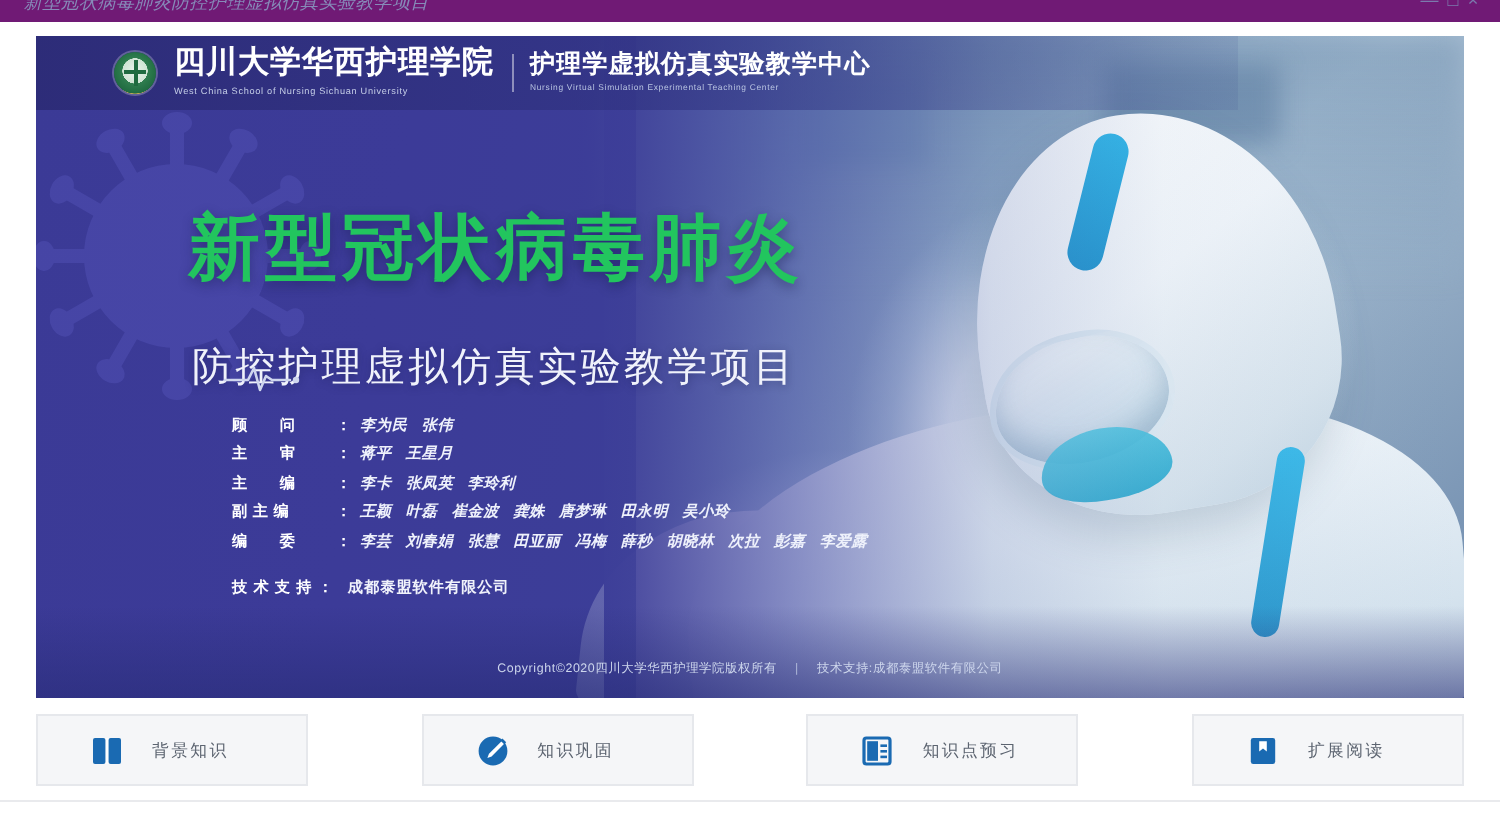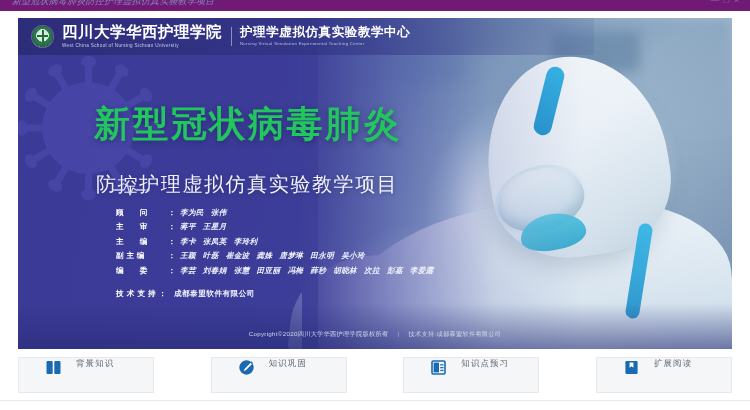--- a/index.html
+++ b/index.html
@@ -120,21 +120,21 @@
   }
   .hero-fade-bottom{
     position:absolute;left:0;bottom:0;width:714px;height:46px;
     background:linear-gradient(180deg,rgba(41,45,120,0),rgba(38,42,116,.55));
   }
 
   
   .hero-header{
     position:absolute;left:0;top:0;width:576px;height:37px;
     background:linear-gradient(90deg,rgba(44,43,118,.92),rgba(48,52,130,.55) 60%,rgba(56,70,140,.12));
-    display:flex;align-items:center;
+    display:flex;align-items:center;padding-left:25px;
   }
   .crest{
     margin-left:14px;width:21px;height:21px;border-radius:50%;
     background:radial-gradient(circle at 50% 45%,#e9f3ec 0%,#cfe4d4 40%,#2f7d4f 41%,#1f6b40 72%,#e4c44a 73%,#d8b63e 100%);
     position:relative;flex:0 0 auto;
     box-shadow:0 0 0 1px rgba(255,255,255,.25);
   }
   .crest::before{
     content:'';position:absolute;left:50%;top:4px;width:2px;height:13px;margin-left:-1px;background:#1f6b40;
   }
@@ -198,21 +198,21 @@
   }
   .copyright .sep{margin:0 7px;opacity:.7;}
 
   
   .btnbar{
     position:absolute;left:18px;top:347px;width:714px;height:34px;
     display:flex;justify-content:space-between;align-items:center;
   }
   .navbtn{
     width:134px;height:34px;background:#f5f6f8;border:1px solid #e6e8ec;
-    display:flex;cursor:pointer;
+    display:flex;align-items:center;cursor:pointer;
   }
   .navbtn .ico{
     width:19px;height:19px;margin-left:25px;flex:0 0 auto;
     display:flex;align-items:center;justify-content:center;
   }
   .navbtn .lbl{
     margin-left:13px;font-size:8.4px;color:#5c6470;letter-spacing:1.2px;
   }
   .bottom-rule{
     position:absolute;left:0;top:389px;width:750px;height:1px;background:#e9eaed;

